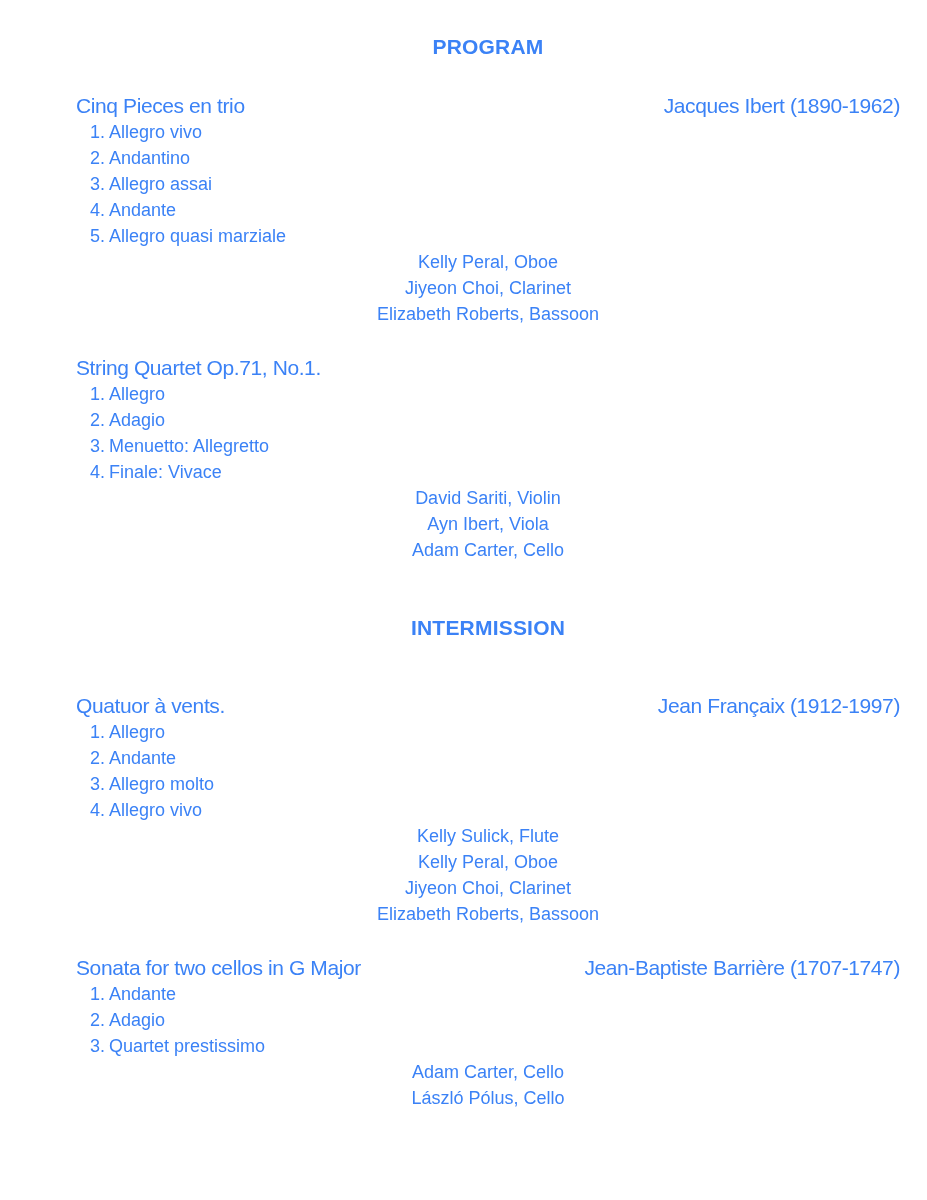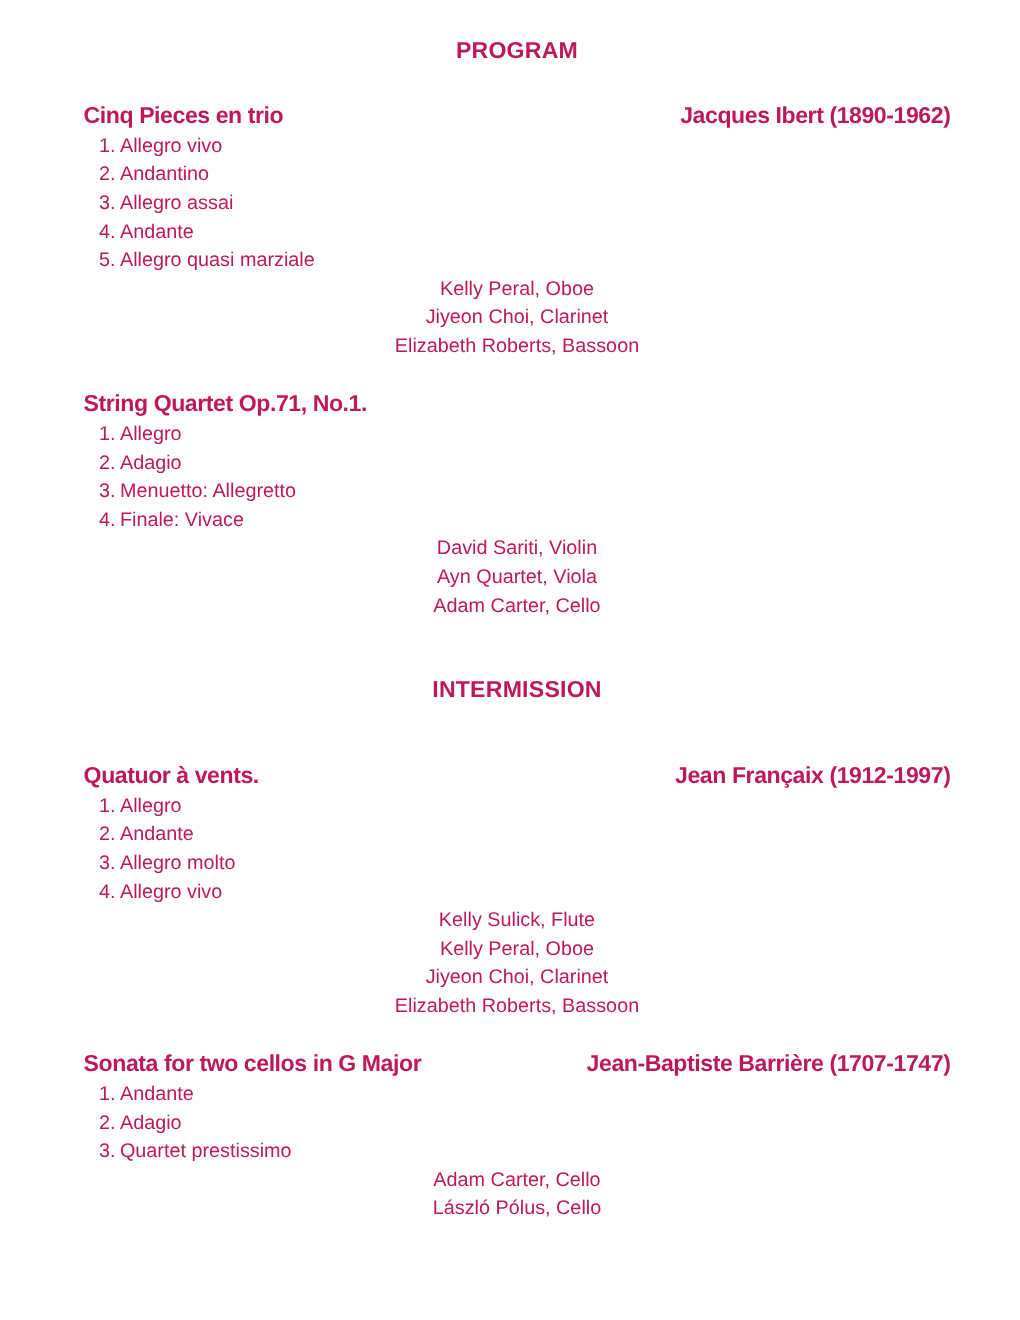--- a/index.html
+++ b/index.html
@@ -6,23 +6,23 @@
     margin: 0;
     padding: 0;
     background: #ffffff;
   }
   .page {
     position: relative;
     width: 927px;
     height: 1200px;
     box-sizing: border-box;
     background: #ffffff;
-    color: #be185d;
+    color: #3b82f6;
     font-family: "Liberation Sans", sans-serif;
-    padding: 34px 63px 0 76px;
+    padding: 34px 27px 0 76px;
     overflow: hidden;
   }
   .doc-title {
     text-align: center;
     font-size: 21px;
     font-weight: 700;
     line-height: 26px;
     letter-spacing: 0.2px;
     margin: 0 0 33px 0;
   }
@@ -30,21 +30,21 @@
     margin: 0 0 28px 0;
   }
   .piece-head {
     display: flex;
     justify-content: space-between;
     align-items: baseline;
     line-height: 26px;
   }
   .piece-title, .composer {
     font-size: 21px;
-    font-weight: 700;
+    font-weight: 400;
     letter-spacing: -0.4px;
     margin: 0;
     white-space: nowrap;
   }
   .composer {
     text-align: center;
   }
   ol.movements {
     list-style: none;
     counter-reset: mv;
@@ -105,21 +105,21 @@
       <h2 class="piece-title">String Quartet Op.71, No.1.</h2>
     </div>
     <ol class="movements">
       <li>Allegro</li>
       <li>Adagio</li>
       <li>Menuetto: Allegretto</li>
       <li>Finale: Vivace</li>
     </ol>
     <div class="performers">
       <div>David Sariti, Violin</div>
-      <div>Ayn Quartet, Viola</div>
+      <div>Ayn Ibert, Viola</div>
       <div>Adam Carter, Cello</div>
     </div>
   </section>
 
   <div class="intermission">INTERMISSION</div>
 
   <section class="piece">
     <div class="piece-head">
       <h2 class="piece-title">Quatuor à vents.</h2>
       <div class="composer">Jean Françaix (1912-1997)</div>

